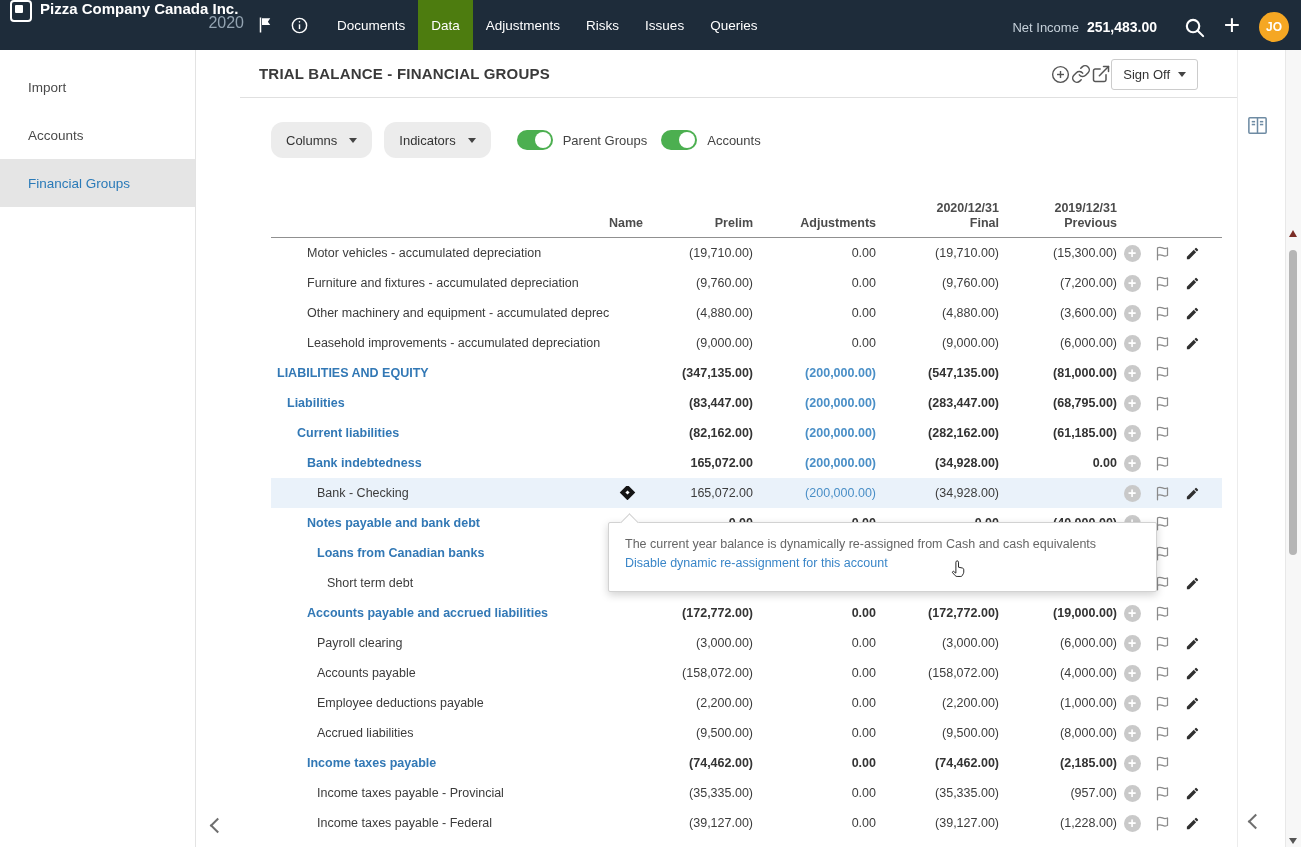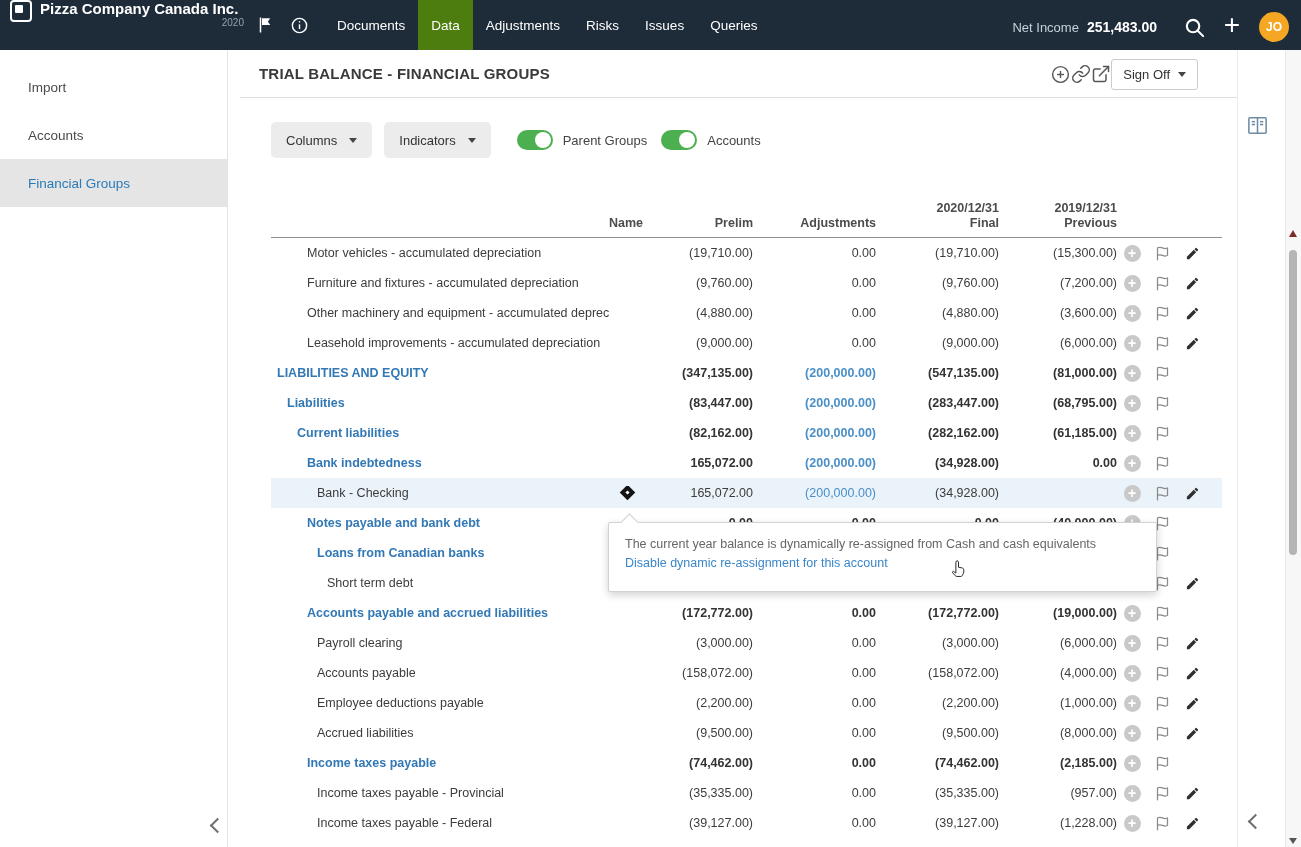--- a/index.html
+++ b/index.html
@@ -5,53 +5,53 @@
   html,body{margin:0;padding:0;background:#e9e9e9;}
   .screen{position:relative;width:1301px;height:847px;background:#fff;overflow:hidden;
           font-family:"Liberation Sans","DejaVu Sans",sans-serif;color:#3b3b3b;}
 
   
   .topbar{position:absolute;top:0;left:0;right:0;height:50px;background:#1e2c3a;display:flex;align-items:flex-start;color:#fff;z-index:20;}
   .logo{width:18px;height:18px;border:2px solid #fff;border-radius:4px;margin-left:10px;position:relative;flex:none;}
   .logo::after{content:"";position:absolute;left:3px;top:3px;width:8px;height:8px;background:#fff;border-radius:1px;}
   .brand{display:flex;flex-direction:column;margin-left:8px;width:208px;flex:none;}
   .brand .name{font-size:15px;font-weight:700;line-height:17px;white-space:nowrap;cursor:pointer;}
-  .brand .year{font-size:10px;color:#93a3b1;text-align:right;line-height:11px;padding-right:4px;}
+  .brand .year{font-size:16px;color:#93a3b1;text-align:right;line-height:11px;padding-right:4px;}
   .tb-icon{display:flex;align-items:center;justify-content:center;width:34px;height:50px;cursor:pointer;flex:none;}
   .mainnav{display:flex;height:50px;margin-left:8px;}
   .nav-item{display:flex;align-items:center;padding:0 13px;font-size:13.5px;cursor:pointer;white-space:nowrap;}
   .nav-item.active{background:#4d7c0f;}
   .top-right{margin-left:auto;display:flex;align-items:center;margin-right:12px;gap:0;}
   .ni-label{font-size:13px;color:#c6d1da;margin-right:8px;}
   .ni-value{font-size:14px;font-weight:700;margin-right:18px;}
   .tb-search,.tb-plus{width:38px;height:50px;display:flex;align-items:center;justify-content:center;cursor:pointer;}
   .tb-plus{font-size:28px;font-weight:300;line-height:28px;padding-bottom:4px;}
   .avatar{width:30px;height:30px;border-radius:50%;background:#f5a723;display:flex;align-items:center;justify-content:center;
           font-size:12px;font-weight:700;color:#fff;margin-left:8px;cursor:pointer;}
 
   
-  .sidebar{position:absolute;top:50px;left:0;width:228px;bottom:0;background:#fff;border-right:1px solid #e3e3e3;box-sizing:border-box;padding-top:13px;}
+  .sidebar{position:absolute;top:50px;left:0;width:196px;bottom:0;background:#fff;border-right:1px solid #e3e3e3;box-sizing:border-box;padding-top:13px;}
   .side-item{height:48px;display:flex;align-items:center;padding-left:28px;font-size:13.5px;color:#4a4a4a;cursor:pointer;}
   .side-item.active{background:#e5e5e5;color:#2a7ab8;font-weight:400;}
   .chev{display:inline-block;width:9px;height:9px;border-left:2px solid #6f6f6f;border-bottom:2px solid #6f6f6f;transform:rotate(45deg);}
   .side-collapse{position:absolute;left:212px;bottom:12px;cursor:pointer;}
 
   
   .main{position:absolute;top:50px;left:240px;width:1046px;bottom:0;background:#fff;}
   .content-divider{position:absolute;top:0;bottom:0;left:997px;width:0;border-left:1px solid #ececec;}
   .page-head{position:absolute;top:0;left:0;width:997px;height:48px;border-bottom:1px solid #e0e0e0;box-sizing:border-box;}
   .page-title{position:absolute;left:19px;top:0;line-height:48px;font-size:15px;font-weight:700;color:#3a3a3a;margin:0;letter-spacing:.2px;}
   .head-actions{position:absolute;right:39px;top:0;height:48px;display:flex;align-items:center;}
   .h-icon{display:flex;align-items:center;justify-content:center;cursor:pointer;}
   .signoff{display:flex;align-items:center;gap:8px;background:#fff;border:1px solid #ccc;border-radius:3px;
            height:31px;padding:0 11px;font-size:13px;color:#333;cursor:pointer;font-family:inherit;}
   .caret-down{width:0;height:0;border-left:4px solid transparent;border-right:4px solid transparent;border-top:5px solid #444;display:inline-block;}
 
   .toolbar{position:absolute;top:72px;left:31px;height:36px;display:flex;align-items:center;}
-  .btn-drop{height:36px;padding:0 15px;background:#ececec;border:none;border-radius:5px;font-size:13px;color:#333;
+  .btn-drop{height:36px;padding:0 15px;background:#ececec;border:none;border-radius:12px;font-size:13px;color:#333;
             display:flex;align-items:center;gap:12px;margin-right:12px;cursor:pointer;font-family:inherit;}
   .toggle{width:36px;height:20px;border-radius:10px;background:#4caf50;position:relative;margin:0 10px 0 14px;cursor:pointer;flex:none;}
   .toggle::after{content:"";position:absolute;right:2px;top:2px;width:16px;height:16px;background:#fff;border-radius:50%;}
   .toggle-label{font-size:13px;color:#444;}
 
   
   .thead{position:absolute;left:31px;top:145px;width:951px;height:43px;border-bottom:1px solid #909090;
          display:flex;align-items:flex-end;box-sizing:border-box;padding-bottom:6px;font-size:12.5px;font-weight:700;color:#4c4c4c;}
   .thead .hc{display:flex;flex-direction:column;justify-content:flex-end;text-align:right;line-height:15px;}
   .hname{flex:1;text-align:left;padding-left:6px;}

